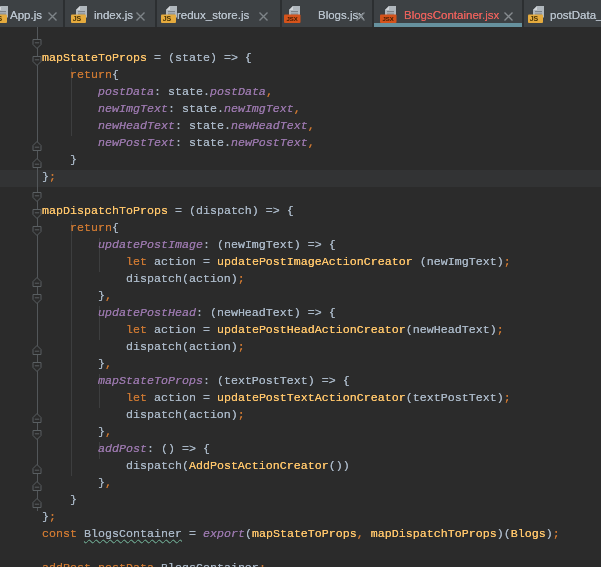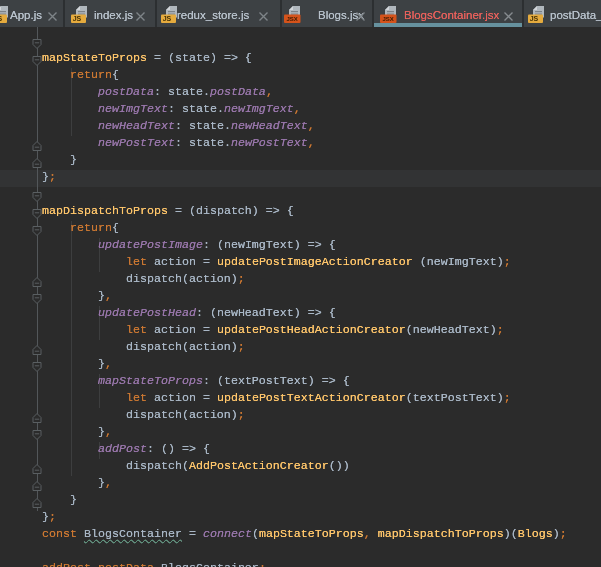--- a/index.html
+++ b/index.html
@@ -50,21 +50,21 @@
         }<span class="o">,</span>
         <span class="p">mapStateToProps</span>: (textPostText) =&gt; {
             <span class="k">let</span> action = <span class="f">updatePostTextActionCreator</span>(textPostText)<span class="o">;</span>
             dispatch(action)<span class="o">;</span>
         }<span class="o">,</span>
         <span class="p">addPost</span>: () =&gt; {
             dispatch(<span class="f">AddPostActionCreator</span>())
         }<span class="o">,</span>
     }
 }<span class="o">;</span>
-<span class="k">const</span> <span class="u">BlogsContainer</span> = <span class="p">connect</span>(<span class="f">mapStateToProps</span><span class="o">,</span> <span class="f">mapDispatchToProps</span>)(<span class="f">Blogs</span>)<span class="o">;</span>
+<span class="k">const</span> <span class="u">BlogsContainer</span> = <span class="p">export</span>(<span class="f">mapStateToProps</span><span class="o">,</span> <span class="f">mapDispatchToProps</span>)(<span class="f">Blogs</span>)<span class="o">;</span>
 
 <span class="k">addPost</span> <span class="k">postData</span> BlogsContainer<span class="o">;</span></pre>
 <svg class="gutter" style="position:absolute;left:0;top:0;" width="45" height="567" viewBox="0 0 45 567">
   <line x1="37.5" y1="27" x2="37.5" y2="511" stroke="#53575a" stroke-width="1"></line>
   <g id="markers">
       <polygon points="33,39.5 41,39.5 41,44.5 37,48.5 33,44.5" fill="#2b2b2b" stroke="#5a5f62" stroke-width="1" stroke-linejoin="round"></polygon>
       <line x1="34.8" y1="42.8" x2="39.2" y2="42.8" stroke="#5a5f62" stroke-width="1"></line>
       <polygon points="33,56.5 41,56.5 41,61.5 37,65.5 33,61.5" fill="#2b2b2b" stroke="#5a5f62" stroke-width="1" stroke-linejoin="round"></polygon>
       <line x1="34.8" y1="59.8" x2="39.2" y2="59.8" stroke="#5a5f62" stroke-width="1"></line>
       <polygon points="33,192.5 41,192.5 41,197.5 37,201.5 33,197.5" fill="#2b2b2b" stroke="#5a5f62" stroke-width="1" stroke-linejoin="round"></polygon>

